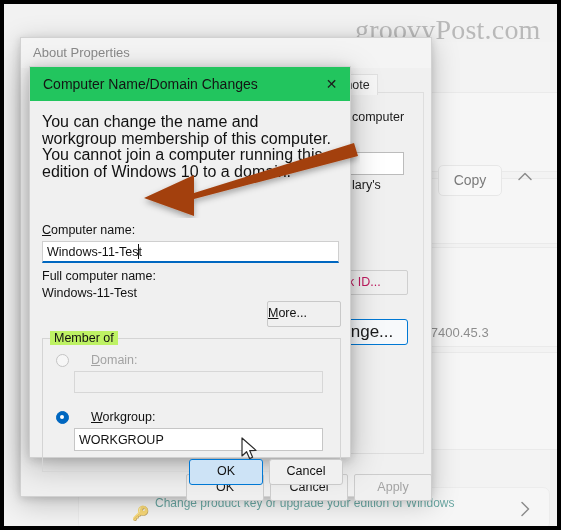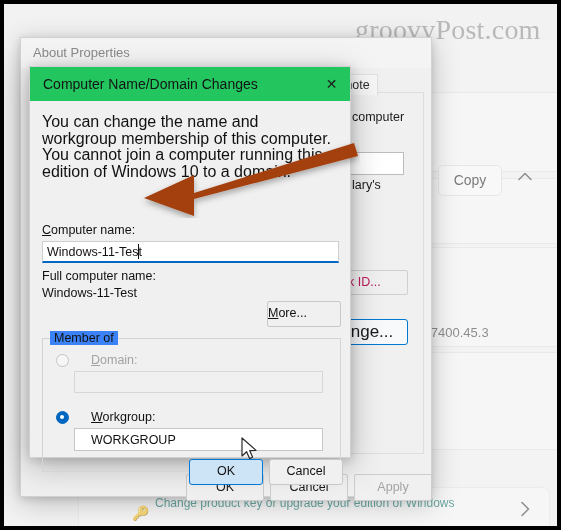--- a/index.html
+++ b/index.html
@@ -351,21 +351,21 @@
   .groupbox {
     position: absolute;
     left: 12px; top: 237px;
     width: 297px; height: 132px;
     border: 1px solid #d4d4d4;
   }
   .groupbox-legend {
     position: absolute;
     left: 20px; top: 230px;
     padding: 0 4px;
-    background: #3b82f6;
+    background: #bef264;
     font-size: 12.5px;
     color: #111;
   }
 
   .radio-row { position: absolute; }
   .radio-domain    { left: 26px; top: 252px; }
   .radio-workgroup { left: 26px; top: 309px; }
   .radio-dot {
     position: absolute;
     left: 0; top: 1px;
@@ -414,21 +414,21 @@
   .workgroup-input {
     position: absolute;
     left: 44px; top: 327px;
     width: 249px; height: 23px;
     background: #ffffff;
     border: 1px solid #c6c6c6;
     box-sizing: border-box;
     font-family: "Liberation Sans", sans-serif;
     font-size: 12.5px;
     color: #111;
-    padding: 0 16px;
+    padding: 0 4px;
     outline: none;
   }
 
   .dlg-btn {
     position: absolute;
     height: 24px;
     font-size: 12.5px;
     line-height: 23px;
     text-align: center;
     border-radius: 3px;

